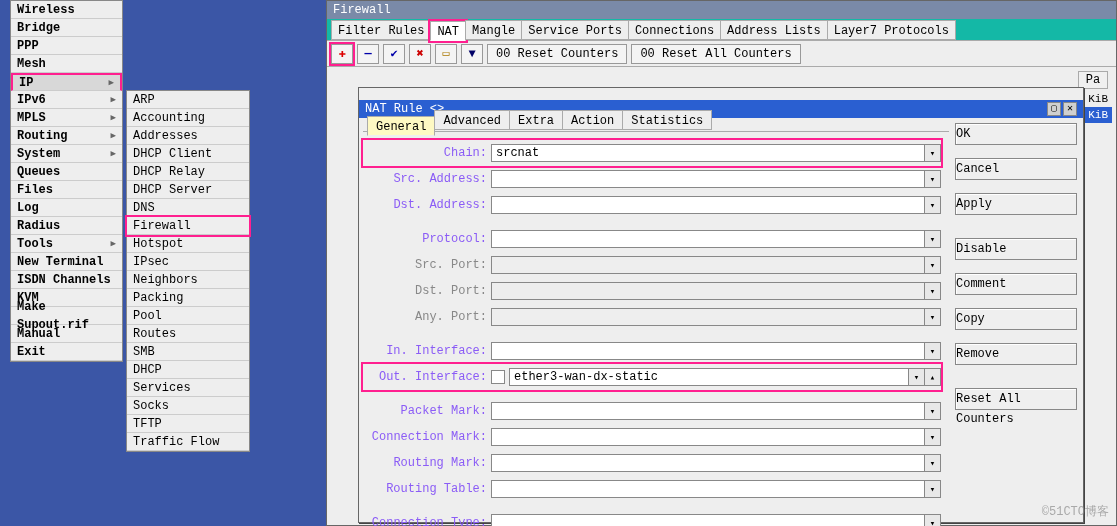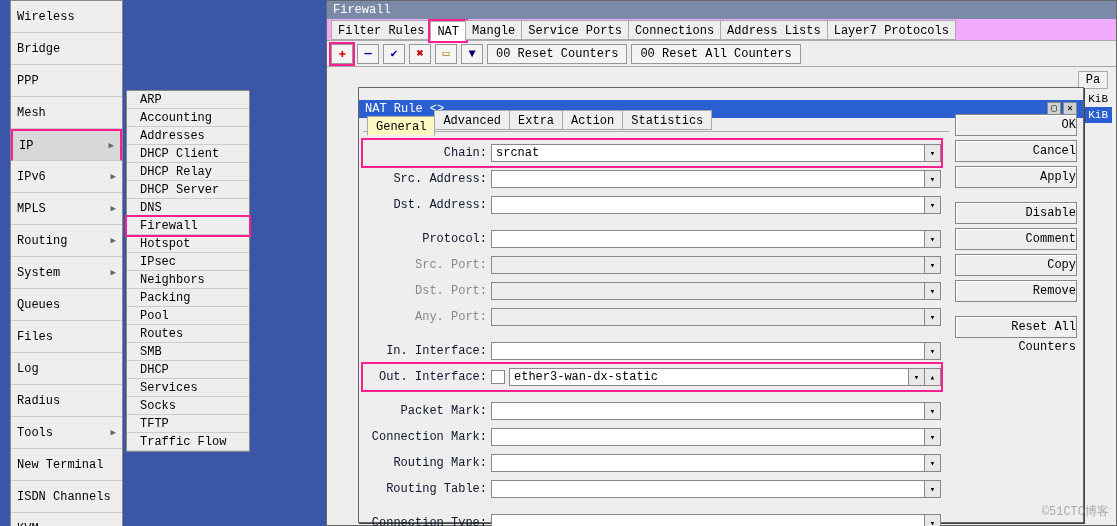--- a/index.html
+++ b/index.html
@@ -15,50 +15,51 @@
   }
   
   .main-menu {
     position: absolute;
     left: 10px; top: 0;
     width: 113px;
     background: #eee;
     border: 1px solid #888;
   }
   .main-menu .mi {
-    height: 32px;
+    height: 18px;
     line-height: 18px;
     padding: 4px 6px;
     border-bottom: 1px solid #ccc;
     background: #eee;
     display: flex;
     justify-content: space-between;
     align-items: center;
     cursor: default;
+    font-weight: bold;
   }
   .main-menu .mi .arrow { color:#666; font-size:9px; }
   .main-menu .mi.sel {
     background: #d8d8d8;
   }
   .hl-ip {
     border: 2px solid #ff1f8f;
     gap: 24px;
   }
   
   .sub-menu {
     position: absolute;
     left: 126px; top: 90px;
     width: 124px;
     background: #eee;
     border: 1px solid #888;
   }
   .sub-menu .mi {
     height: 18px;
     line-height: 18px;
-    padding: 0 13px;
+    padding: 0 6px;
     border-bottom: 1px solid #ccc;
   }
   .hl-fw { 
     outline: 2px solid #ff1f8f; 
     outline-offset: 0;
   }
   
   .fw-window {
     position: absolute;
     left: 326px; top: 0;
@@ -70,21 +71,21 @@
   .fw-title {
     height: 18px;
     background: #7a8aa8;
     color: #fff;
     padding: 0 6px;
     line-height: 18px;
     font-size: 12px;
   }
   .fw-tabs {
     height: 22px;
-    background: #f0abfc;
+    background: #14b8a6;
     border-bottom: 1px solid #aaa;
     display: flex;
     align-items: flex-end;
     padding-left: 4px;
   }
   .fw-tabs .tab {
     height: 20px;
     line-height: 20px;
     padding: 0 6px;
     border: 1px solid #aaa;
@@ -217,21 +218,21 @@
   }
   .form-row {
     height: 26px;
     display: flex;
     align-items: center;
   }
   .form-row .lbl {
     width: 128px;
     text-align: right;
     padding-right: 4px;
-    color: #0f172a;
+    color: #8b5cf6;
   }
   .form-row.dim .lbl { color:#888; }
   .form-row .field {
     flex: 1;
     height: 18px;
     border: 1px solid #888;
     background: #fff;
     display:flex;
     align-items:center;
     padding: 0 4px;
@@ -273,23 +274,24 @@
     width: 122px;
     display:flex;
     flex-direction:column;
     gap:4px;
     padding-top:4px;
   }
   .dlg-buttons .btn {
     height: 22px;
     border: 1px solid #888;
     background:#efefef;
-    text-align:right;
+    text-align:left;
     line-height:20px;
     box-shadow: inset 1px 1px 0 #fff;
+    margin-top: 9px;
   }
   .watermark {
     position:absolute;
     right:8px; bottom:6px;
     color: rgba(140,140,140,0.7);
     font-size:12px;
   }
 </style>
 </head>
 <body>

